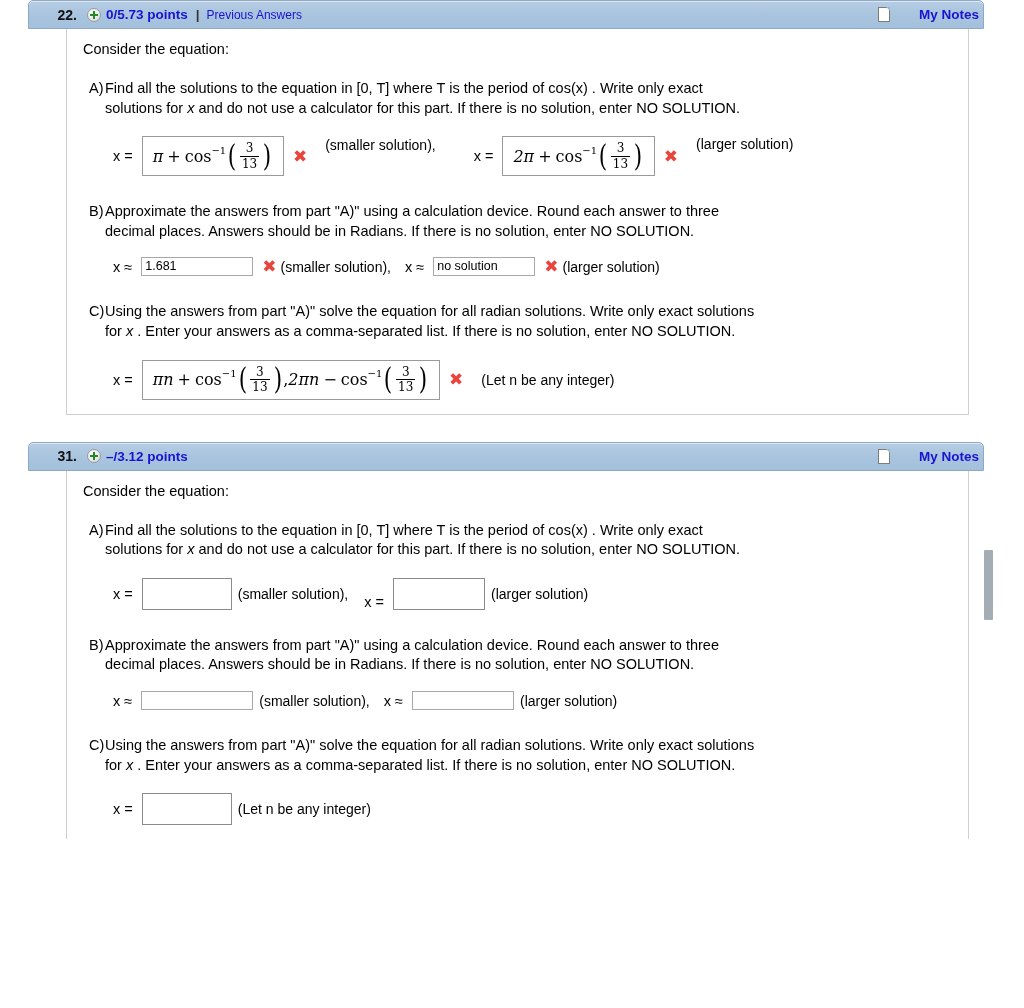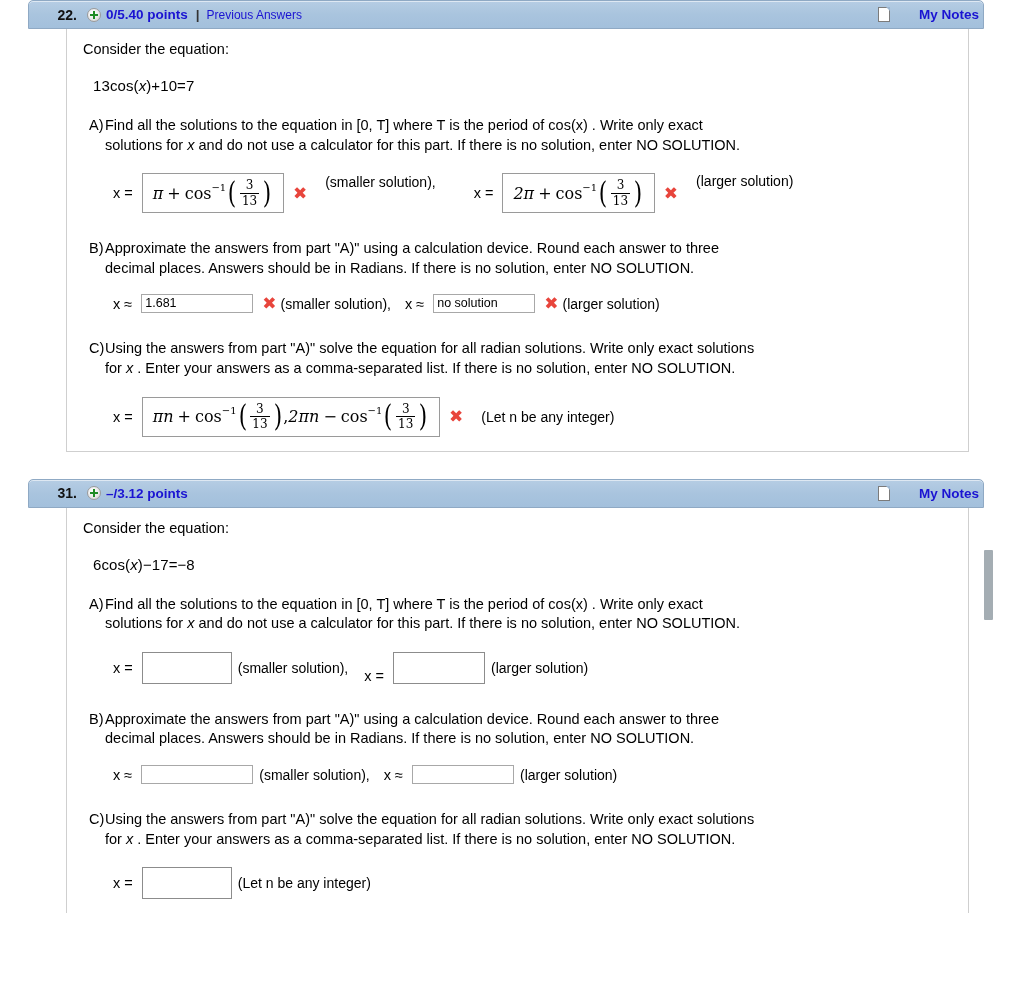--- a/index.html
+++ b/index.html
@@ -304,35 +304,34 @@
 </head>
 <body>
 
 <div class="page">
 
   <div class="question">
 
     <div class="q-header">
       <span class="q-num">22.</span>
       <span class="plus-icon"></span>
-      <span class="q-points">0/5.40 points</span>
+      <span class="q-points">0/5.73 points</span>
       <span class="q-sep">|</span>
       <span class="q-prev">Previous Answers</span>
       <span class="q-notes">
         <span class="note-icon"></span>
         <span class="q-notes-label">My Notes</span>
       </span>
     </div>
 
     <div class="q-body">
       <div class="inner">
 
         <div class="consider">Consider the equation:</div>
 
-        <div class="equation"><span>13cos(</span><span class="var">x</span><span>)+10=7</span></div>
 
         <div class="part">
           <div class="part-letter">A)</div>
           <div class="part-text">
             <span>Find all the solutions to the equation in  [0, T]  where  T  is the period of  cos(x) . Write only exact</span><br>
             <span>solutions for  </span><span class="var">x</span><span>  and do not use a calculator for this part. If there is no solution, enter NO SOLUTION.</span>
           </div>
         </div>
 
         <div class="answer-row tall">
@@ -450,21 +449,20 @@
         <span class="note-icon"></span>
         <span class="q-notes-label">My Notes</span>
       </span>
     </div>
 
     <div class="q-body open-bottom">
       <div class="inner">
 
         <div class="consider">Consider the equation:</div>
 
-        <div class="equation"><span>6cos(</span><span class="var">x</span><span>)−17=−8</span></div>
 
         <div class="part">
           <div class="part-letter">A)</div>
           <div class="part-text">
             <span>Find all the solutions to the equation in  [0, T]  where  T  is the period of  cos(x) . Write only exact</span><br>
             <span>solutions for  </span><span class="var">x</span><span>  and do not use a calculator for this part. If there is no solution, enter NO SOLUTION.</span>
           </div>
         </div>
 
         <div class="answer-row tall">

